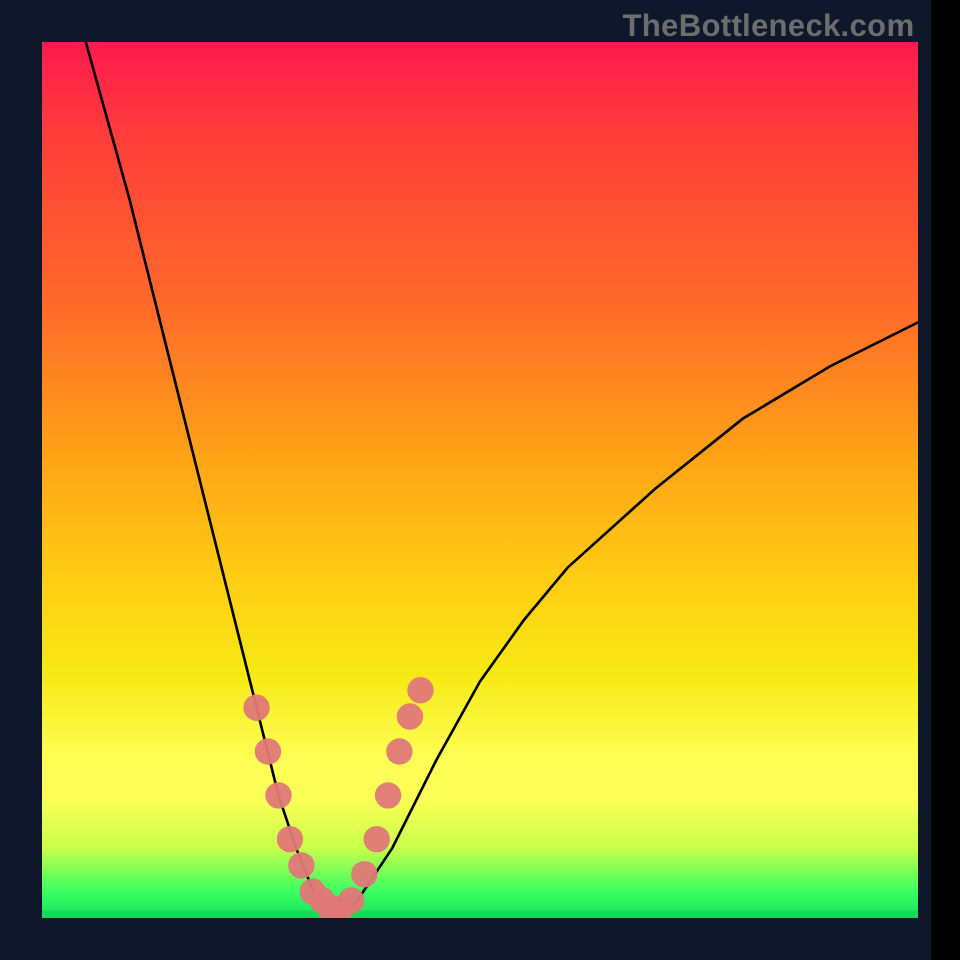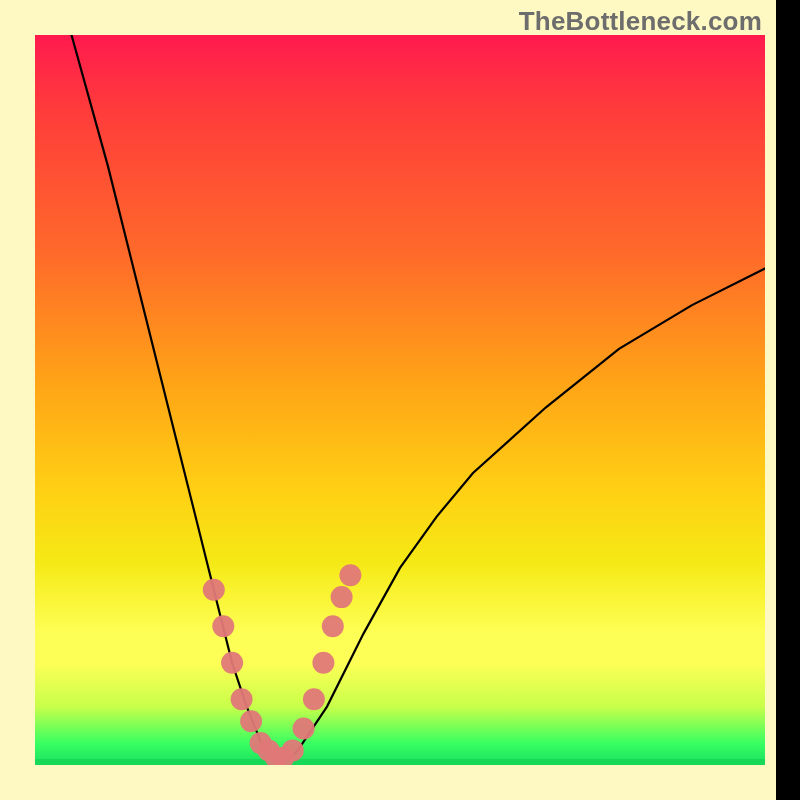--- a/index.html
+++ b/index.html
@@ -8,21 +8,21 @@
     width: 800px;
     height: 800px;
     background: #000000;
     font-family: Arial, Helvetica, sans-serif;
     overflow: hidden;
   }
   .frame {
     position: relative;
     width: 776px;
     height: 800px;
-    background: #fef9c3;
+    background: #0f172a;
   }
   .watermark {
     position: absolute;
     top: 6px;
     right: 14px;
     font-size: 26px;
     font-weight: 600;
     color: #6d6d6d;
     letter-spacing: 0.2px;
     user-select: none;

